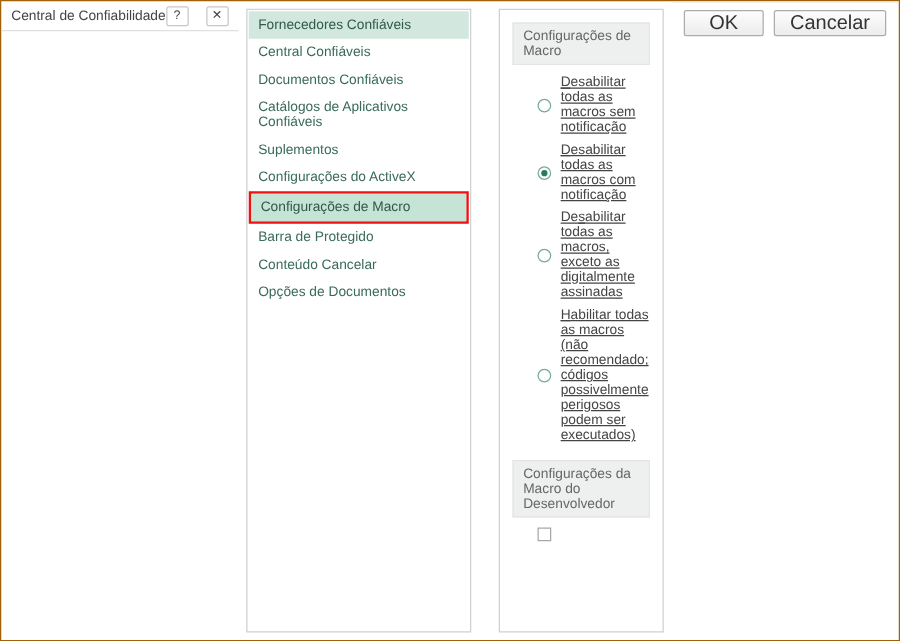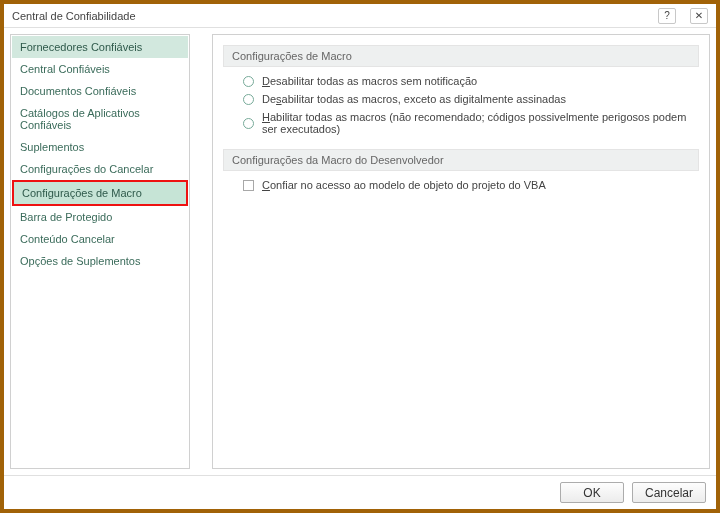--- a/index.html
+++ b/index.html
@@ -1,49 +1,49 @@
 <!DOCTYPE html>
 <html><head>
 <meta charset="utf-8">
 <style>
   * { box-sizing: border-box; font-family: "Segoe UI", Tahoma, sans-serif; }
   html, body { margin:0; padding:0; }
   body { width:720px; height:513px; background:#fff; font-size:11px; color:#444; }
 
-  .window { width:720px; height:513px; border:4px solid #a16207; display:flex; flex-direction:column; }
+  .window { width:720px; height:513px; border:1px solid #a16207; display:flex; flex-direction:row; }
 
   .titlebar { height:24px; display:flex; align-items:center; justify-content:space-between; padding:0 8px; border-bottom:1px solid #e0e0e0; }
   .titlebar .title { color:#444; }
   .titlebar .controls { display:flex; gap:14px; align-items:center; color:#555; }
   .ctrl-btn { width:18px; height:16px; border:1px solid #c8c8c8; border-radius:2px; display:flex; align-items:center; justify-content:center; font-size:10px; line-height:1; color:#444; background:#fff; }
 
   .body { flex:1; display:flex; padding:6px; gap:22px; min-height:0; }
 
   .sidebar { width:180px; border:1px solid #d0d0d0; background:#fff; display:flex; flex-direction:column; padding:1px; }
   .side-item { padding:5px 8px; color:#3a6b5a; cursor:default; }
   .side-item.active { background:#d2e8de; color:#2f5a4b; }
   .side-item.selected { background:#c6e4d6; color:#2f5a4b; }
   .highlight-box { border:2px solid #e11; }
 
   .main { flex:1; border:1px solid #d0d0d0; padding:10px 10px 10px 10px; overflow:hidden; }
 
   .section-header { background:#eef0f0; color:#666; padding:4px 8px; margin-bottom:8px; border:1px solid #e4e4e4; }
 
-  .radio-group { margin:4px 0 14px 20px; display:flex; flex-direction:column; gap:6px; }
+  .radio-group { margin:4px 0 14px 20px; display:flex; flex-direction:column; gap:6px;text-decoration:underline; }
   .radio-row { display:flex; align-items:center; gap:8px; }
   .radio { width:11px; height:11px; border:1px solid #7a9; border-radius:50%; display:inline-flex; align-items:center; justify-content:center; background:#fff; flex:0 0 auto;}
   .radio.checked::after { content:""; width:5px; height:5px; background:#2a7a5a; border-radius:50%; display:block; }
   .opt-label { color:#444; }
   .opt-label .accel { text-decoration:underline; }
 
   .check-row { display:flex; align-items:center; gap:8px; margin:6px 0 0 20px; }
   .checkbox { width:11px; height:11px; border:1px solid #a8a8a8; background:#fff; flex:0 0 auto;}
 
   .footer { height:34px; border-top:1px solid #e0e0e0; display:flex; align-items:center; justify-content:flex-end; padding:0 10px; gap:8px; }
-  .btn { min-width:64px; height:21px; border:1px solid #acacac; background:linear-gradient(#fdfdfd,#ececec); border-radius:2px; font-size:12px; color:#333; display:flex; align-items:center; justify-content:center; padding:0 12px; }
+  .btn { min-width:64px; height:21px; border:1px solid #acacac; background:linear-gradient(#fdfdfd,#ececec); border-radius:2px; font-size:16px; color:#333; display:flex; align-items:center; justify-content:center; padding:0 12px; }
 </style>
 </head>
 <body>
 
 <div class="window">
 
   <div class="titlebar">
     <span class="title">Central de Confiabilidade</span>
     <div class="controls">
       <span class="ctrl-btn">?</span>
@@ -52,55 +52,56 @@
   </div>
 
   <div class="body">
 
     <div class="sidebar" id="sidebar">
         <div class="side-item active">Fornecedores Confiáveis</div>
         <div class="side-item">Central Confiáveis</div>
         <div class="side-item">Documentos Confiáveis</div>
         <div class="side-item">Catálogos de Aplicativos Confiáveis</div>
         <div class="side-item">Suplementos</div>
-        <div class="side-item">Configurações do Cancelar</div>
+        <div class="side-item">Configurações do ActiveX</div>
         <div class="highlight-box">
           <div class="side-item selected">Configurações de Macro</div>
         </div>
         <div class="side-item">Barra de Protegido</div>
         <div class="side-item">Conteúdo Cancelar</div>
-        <div class="side-item">Opções de Suplementos</div>
+        <div class="side-item">Opções de Documentos</div>
       </div>
 
     <div class="main">
 
       <div class="section-header">Configurações de Macro</div>
 
       <div class="radio-group" id="radios">
           <div class="radio-row">
             <span class="radio"></span>
             <span class="opt-label"><span></span><span class="accel">D</span><span>esabilitar todas as macros sem notificação</span></span>
+          </div>
+          <div class="radio-row">
+            <span class="radio checked"></span>
+            <span class="opt-label"><span></span><span class="accel">D</span><span>esabilitar todas as macros com notificação</span></span>
           </div>
           <div class="radio-row">
             <span class="radio"></span>
             <span class="opt-label"><span>De</span><span class="accel">s</span><span>abilitar todas as macros, exceto as digitalmente assinadas</span></span>
           </div>
           <div class="radio-row">
             <span class="radio"></span>
             <span class="opt-label"><span></span><span class="accel">H</span><span>abilitar todas as macros (não recomendado; códigos possivelmente perigosos podem ser executados)</span></span>
           </div>
         </div>
 
       <div class="section-header">Configurações da Macro do Desenvolvedor</div>
 
       <div class="check-row">
         <span class="checkbox" id="cb"></span>
-        <span class="opt-label">
-          <span></span><span class="accel">C</span><span>onfiar no acesso ao modelo de objeto do projeto do VBA</span>
-        </span>
       </div>
 
     </div>
 
   </div>
 
   <div class="footer">
     <div class="btn">OK</div>
     <div class="btn">Cancelar</div>
   </div>

